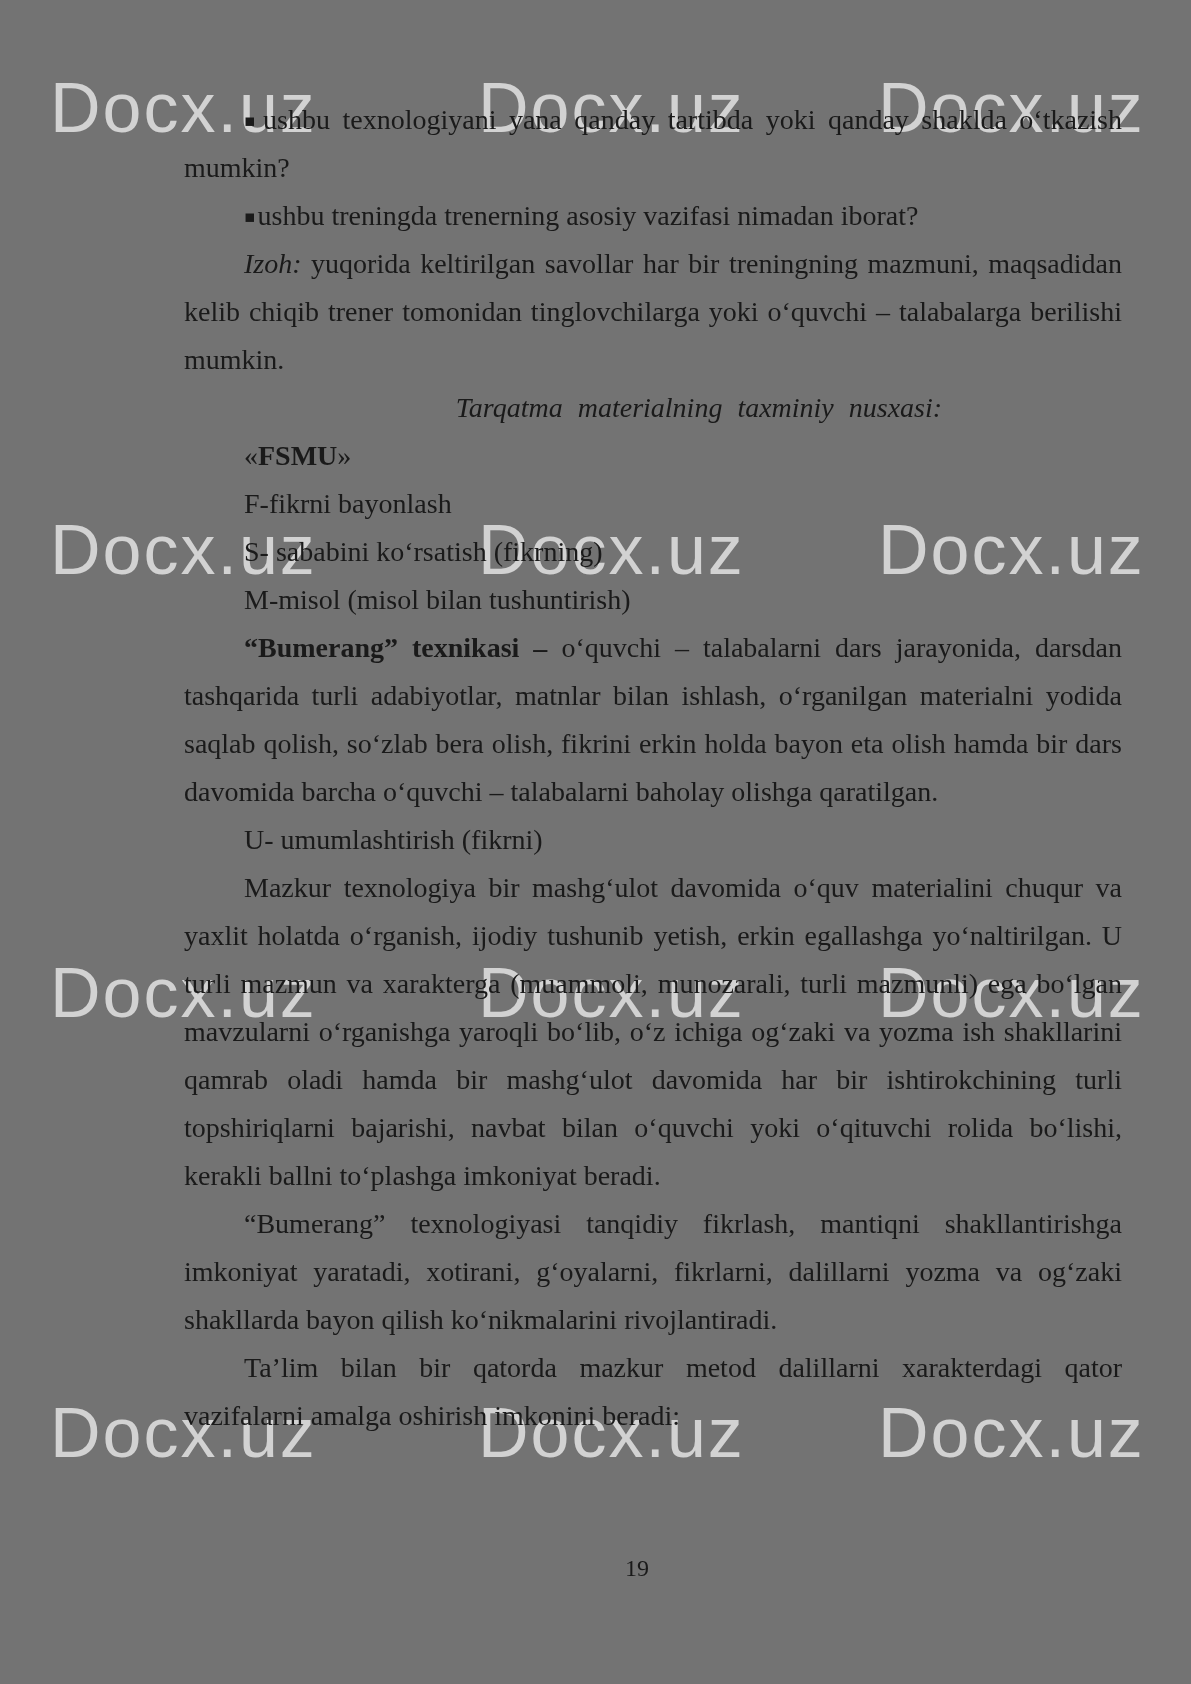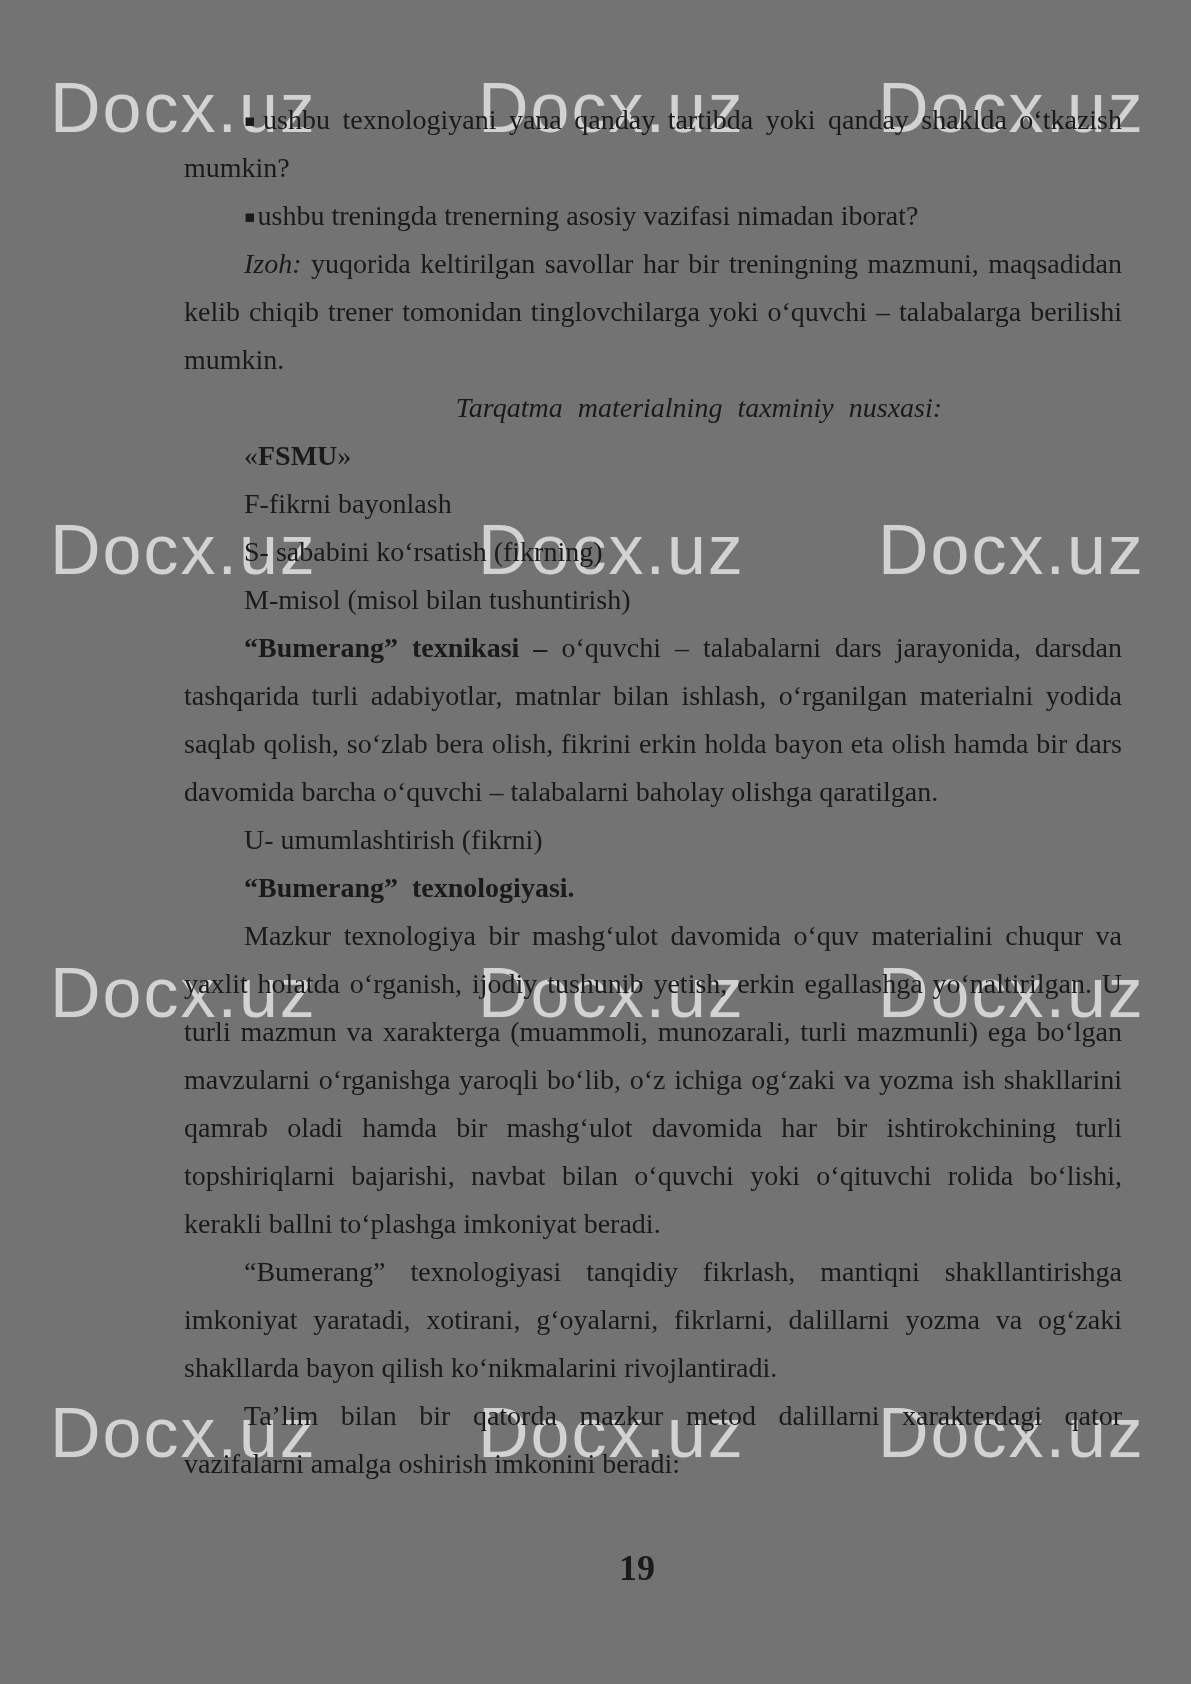--- a/index.html
+++ b/index.html
@@ -65,24 +65,23 @@
     margin-right: 2px;
     font-family: "DejaVu Sans", sans-serif;
   }
   .page-number {
     position: absolute;
     left: 168px;
     top: 1544px;
     width: 938px;
     z-index: 2;
     text-align: center;
-    font-size: 36px;
+    font-size: 24px;
     line-height: 48px;
     color: #1a1a1a;
-    font-weight: bold;
   }
 </style>
 </head>
 <body>
 
 <div class="page">
   <div class="watermark-layer" id="watermark-layer">
       <span class="watermark" style="top: 73px; left: 50px; color: rgb(210, 210, 210);">Docx.uz</span>
       <span class="watermark" style="top: 73px; left: 478px; color: rgb(210, 210, 210);">Docx.uz</span>
       <span class="watermark" style="top: 73px; left: 878px; color: rgb(210, 210, 210);">Docx.uz</span>
@@ -100,19 +99,18 @@
       <p class="para bullet"><span class="run-bullet">▪</span><span class="run-normal">ushbu texnologiyani yana qanday tartibda yoki qanday shaklda oʻtkazish mumkin?</span></p>
       <p class="para bullet"><span class="run-bullet">▪</span><span class="run-normal">ushbu treningda trenerning asosiy vazifasi nimadan iborat?</span></p>
       <p class="para body"><span class="run-italic">Izoh:</span><span class="run-normal"> yuqorida keltirilgan savollar har bir treningning mazmuni, maqsadidan kelib chiqib trener tomonidan tinglovchilarga yoki oʻquvchi – talabalarga berilishi mumkin.</span></p>
       <p class="para caption"><span class="run-italic">Tarqatma materialning taxminiy nusxasi:</span></p>
       <p class="para body"><span class="run-normal">«</span><span class="run-bold">FSMU</span><span class="run-normal">»</span></p>
       <p class="para body"><span class="run-normal">F-fikrni bayonlash</span></p>
       <p class="para body"><span class="run-normal">S- sababini koʻrsatish (fikrning)</span></p>
       <p class="para body"><span class="run-normal">M-misol (misol bilan tushuntirish)</span></p>
       <p class="para body"><span class="run-bold">“Bumerang” texnikasi – </span><span class="run-normal">oʻquvchi – talabalarni dars jarayonida, darsdan tashqarida turli adabiyotlar, matnlar bilan ishlash, oʻrganilgan materialni yodida saqlab qolish, soʻzlab bera olish, fikrini erkin holda bayon eta olish hamda bir dars davomida barcha oʻquvchi – talabalarni baholay olishga qaratilgan.</span></p>
       <p class="para body"><span class="run-normal">U- umumlashtirish (fikrni)</span></p>
-      <p class="para heading"><span class="run-bold">“Bumerang”&nbsp; texnologiyasi.</span></p>
       <p class="para body"><span class="run-normal">Mazkur texnologiya bir mashgʻulot davomida oʻquv materialini chuqur va yaxlit holatda oʻrganish, ijodiy tushunib yetish, erkin egallashga yoʻnaltirilgan. U turli mazmun va xarakterga (muammoli, munozarali, turli mazmunli) ega boʻlgan mavzularni oʻrganishga yaroqli boʻlib, oʻz ichiga ogʻzaki va yozma ish shakllarini qamrab oladi hamda bir mashgʻulot davomida har bir ishtirokchining turli topshiriqlarni bajarishi, navbat bilan oʻquvchi yoki oʻqituvchi rolida boʻlishi, kerakli ballni toʻplashga imkoniyat beradi.</span></p>
       <p class="para body"><span class="run-normal">“Bumerang” texnologiyasi tanqidiy fikrlash, mantiqni shakllantirishga imkoniyat yaratadi, xotirani, gʻoyalarni, fikrlarni, dalillarni yozma va ogʻzaki shakllarda bayon qilish koʻnikmalarini rivojlantiradi.</span></p>
       <p class="para body"><span class="run-normal">Ta’lim bilan bir qatorda mazkur metod dalillarni xarakterdagi qator vazifalarni amalga oshirish imkonini beradi:</span></p>
     </main>
   <div class="page-number">19</div>
 </div>
 
 </body></html>

